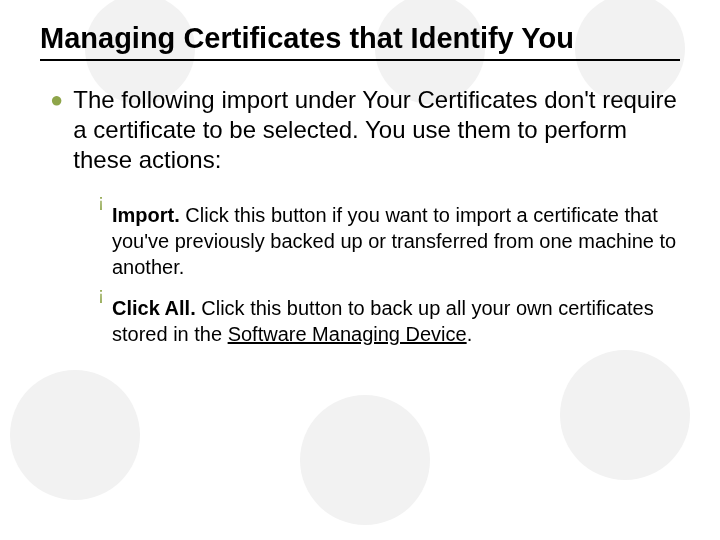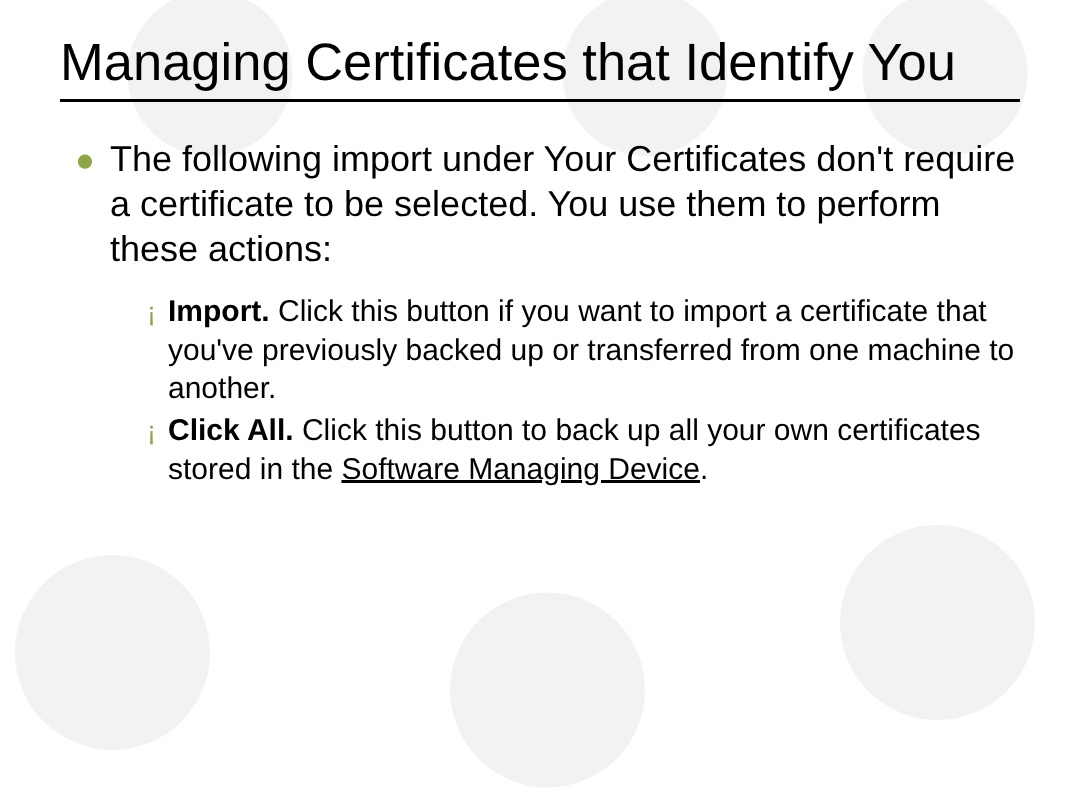--- a/index.html
+++ b/index.html
@@ -24,22 +24,22 @@
     background: #f2f2f2;
   }
   .slide {
     position: relative;
     padding: 22px 40px 0 40px;
     box-sizing: border-box;
     width: 100%;
     height: 100%;
   }
   .title {
-    font-size: 35px;
-    font-weight: normal;
+    font-size: 29px;
+    font-weight: bold;
     line-height: 1.15;
     margin: 0 0 4px 0;
   }
   .title-rule {
     border: none;
     border-top: 2px solid #000;
     margin: 4px 0 24px 0;
   }
   .body {
     margin-left: 10px;
@@ -69,20 +69,21 @@
     margin-bottom: 2px;
   }
   .level2 .bullet {
     color: #8ea54a;
     font-size: 18px;
     margin-right: 8px;
     line-height: 1.4;
   }
   .level2 .text {
     flex: 1;
+    margin-top: 14px;
   }
   .bold {
     font-weight: bold;
   }
   .underline {
     text-decoration: underline;
   }
 </style>
 </head>
 <body>

